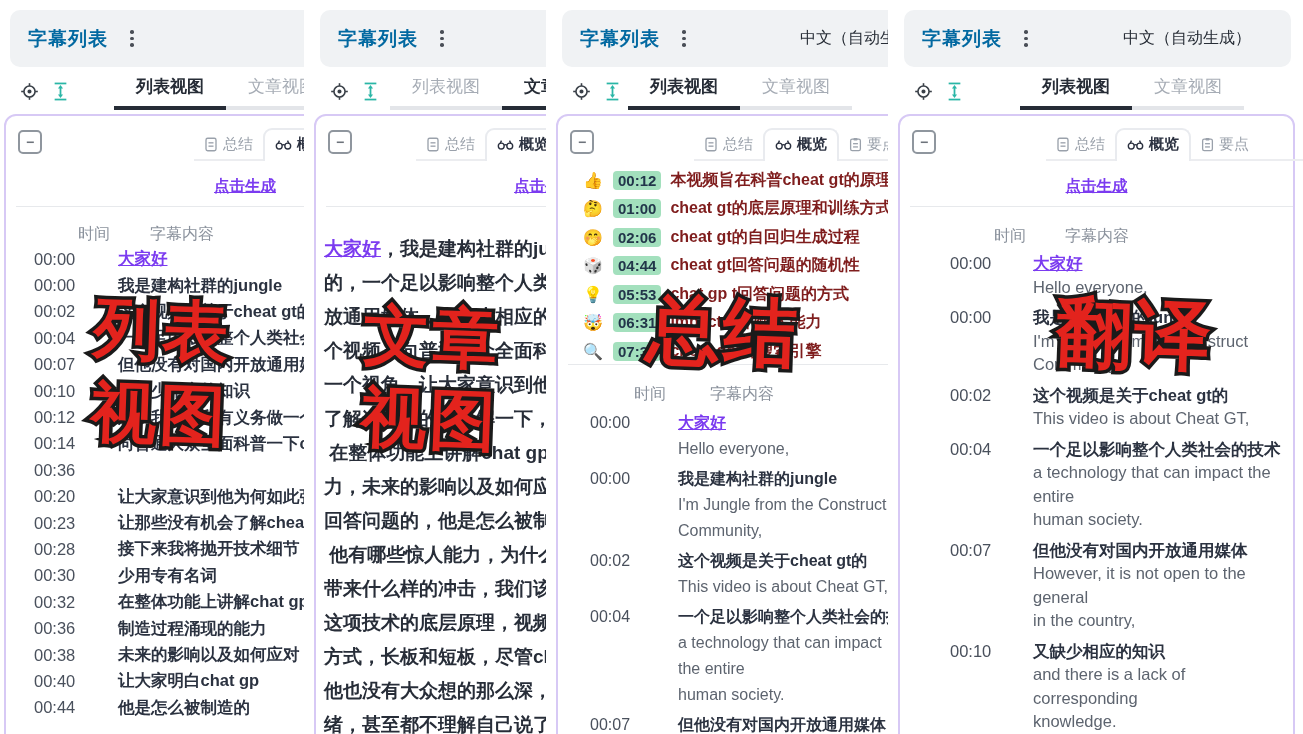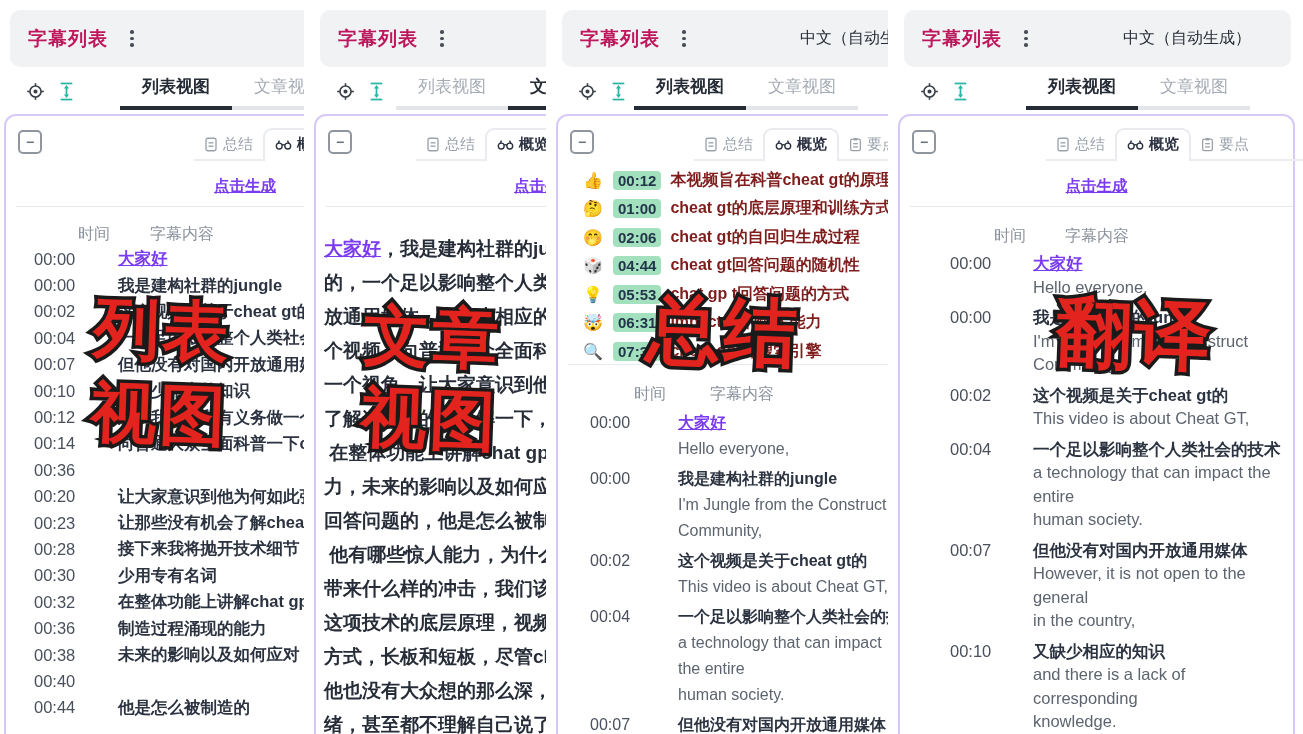--- a/index.html
+++ b/index.html
@@ -5,27 +5,27 @@
   html,body{margin:0;padding:0;background:#fff;}
   .page{position:relative;width:1303px;height:734px;overflow:hidden;background:#fff;
         font-family:"Liberation Sans","DejaVu Sans",sans-serif;color:#262c38;}
   .panel{position:absolute;top:0;height:734px;overflow:hidden;background:#fff;}
   .p1{left:0;width:304px}.p2{left:310px;width:236px}.p3{left:552px;width:336px}.p4{left:894px;width:409px}
 
   
   .phead{position:absolute;top:10px;left:10px;right:-200px;height:57px;background:#f0f2f4;
          border-radius:10px;display:flex;align-items:center;padding:0 18px;}
   .p3 .phead{right:-80px}.p4 .phead{right:12px}
-  .ptitle{font-size:19px;font-weight:700;color:#be185d;letter-spacing:1px;}
+  .ptitle{font-size:19px;font-weight:700;color:#0369a1;letter-spacing:1px;}
   .kebab{display:inline-flex;flex-direction:column;gap:3px;margin-left:22px;cursor:pointer;}
   .kebab i{width:3.5px;height:3.5px;border-radius:50%;background:#4a4f57;}
   .lang{margin-left:auto;margin-right:22px;font-size:16px;color:#272d36;white-space:nowrap;}
 
   
-  .ptabs{position:absolute;top:68px;left:0;right:4px;display:flex;align-items:flex-end;padding-left:26px;height:42px;}
+  .ptabs{position:absolute;top:68px;left:0;right:4px;display:flex;align-items:flex-end;padding-left:20px;height:42px;}
   .picons{display:flex;align-items:center;gap:14px;padding-bottom:9px;}
   .icon-locate{color:#3a4048;display:inline-flex;}
   .icon-vexpand{color:#2ab6a6;display:inline-flex;}
   .vtabs{display:flex;}
   .p1 .vtabs{margin-left:46px}.p2 .vtabs{margin-left:12px}.p3 .vtabs{margin-left:8px}.p4 .vtabs{margin-left:58px}
   .vtab{font-size:17px;color:#a6acb5;padding:0 22px 8px;border-bottom:4px solid #e3e5e9;white-space:nowrap;cursor:pointer;}
   .vtab.active{color:#262c36;font-weight:700;border-bottom-color:#262c36;}
 
   
   .card{position:absolute;top:114px;left:4px;right:-20px;bottom:-20px;background:#fff;
@@ -263,20 +263,23 @@
 
           <div class="trow">
             <span class="rt">00:38</span>
             <span class="rc">
               <span class="zh">未来的影响以及如何应对</span>
             </span>
           </div>
 
           <div class="trow">
             <span class="rt">00:40</span>
+            <span class="rc">
+              <span class="zh">让大家明白chat gp</span>
+            </span>
           </div>
 
           <div class="trow">
             <span class="rt">00:44</span>
             <span class="rc">
               <span class="zh">他是怎么被制造的</span>
             </span>
           </div>
         </div>
     </div>

